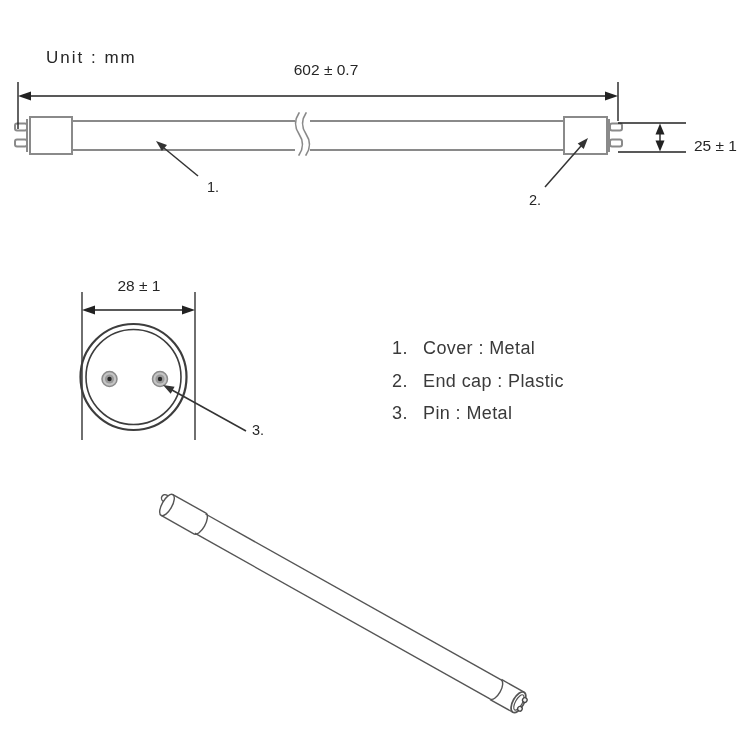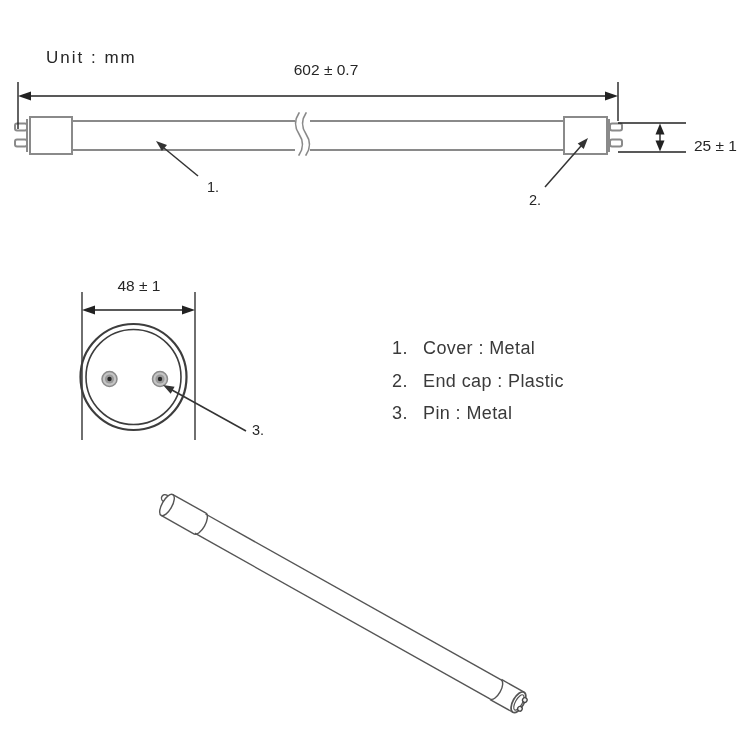--- a/index.html
+++ b/index.html
@@ -161,21 +161,21 @@
       <circle cx="574.5" cy="500" r="2.3" fill="#f2f2f2" stroke="#444444" stroke-width="1.3"></circle>
       <circle cx="574.5" cy="510" r="2.3" fill="#f2f2f2" stroke="#444444" stroke-width="1.3"></circle>
     </g>
   </svg>
 
   <div class="txt unit-label">Unit : mm</div>
   <div class="txt dim-602">602 ± 0.7</div>
   <div class="txt dim-25">25 ± 1</div>
   <div class="txt callout-1">1.</div>
   <div class="txt callout-2">2.</div>
-  <div class="txt dim-28">48 ± 1</div>
+  <div class="txt dim-28">28 ± 1</div>
   <div class="txt callout-3">3.</div>
 
 
   <div class="mat-row r0">
     <span class="mat-num">1.</span>
     <span class="mat-label">Cover : Metal</span>
   </div>
   <div class="mat-row r1">
     <span class="mat-num">2.</span>
     <span class="mat-label">End cap : Plastic</span>

